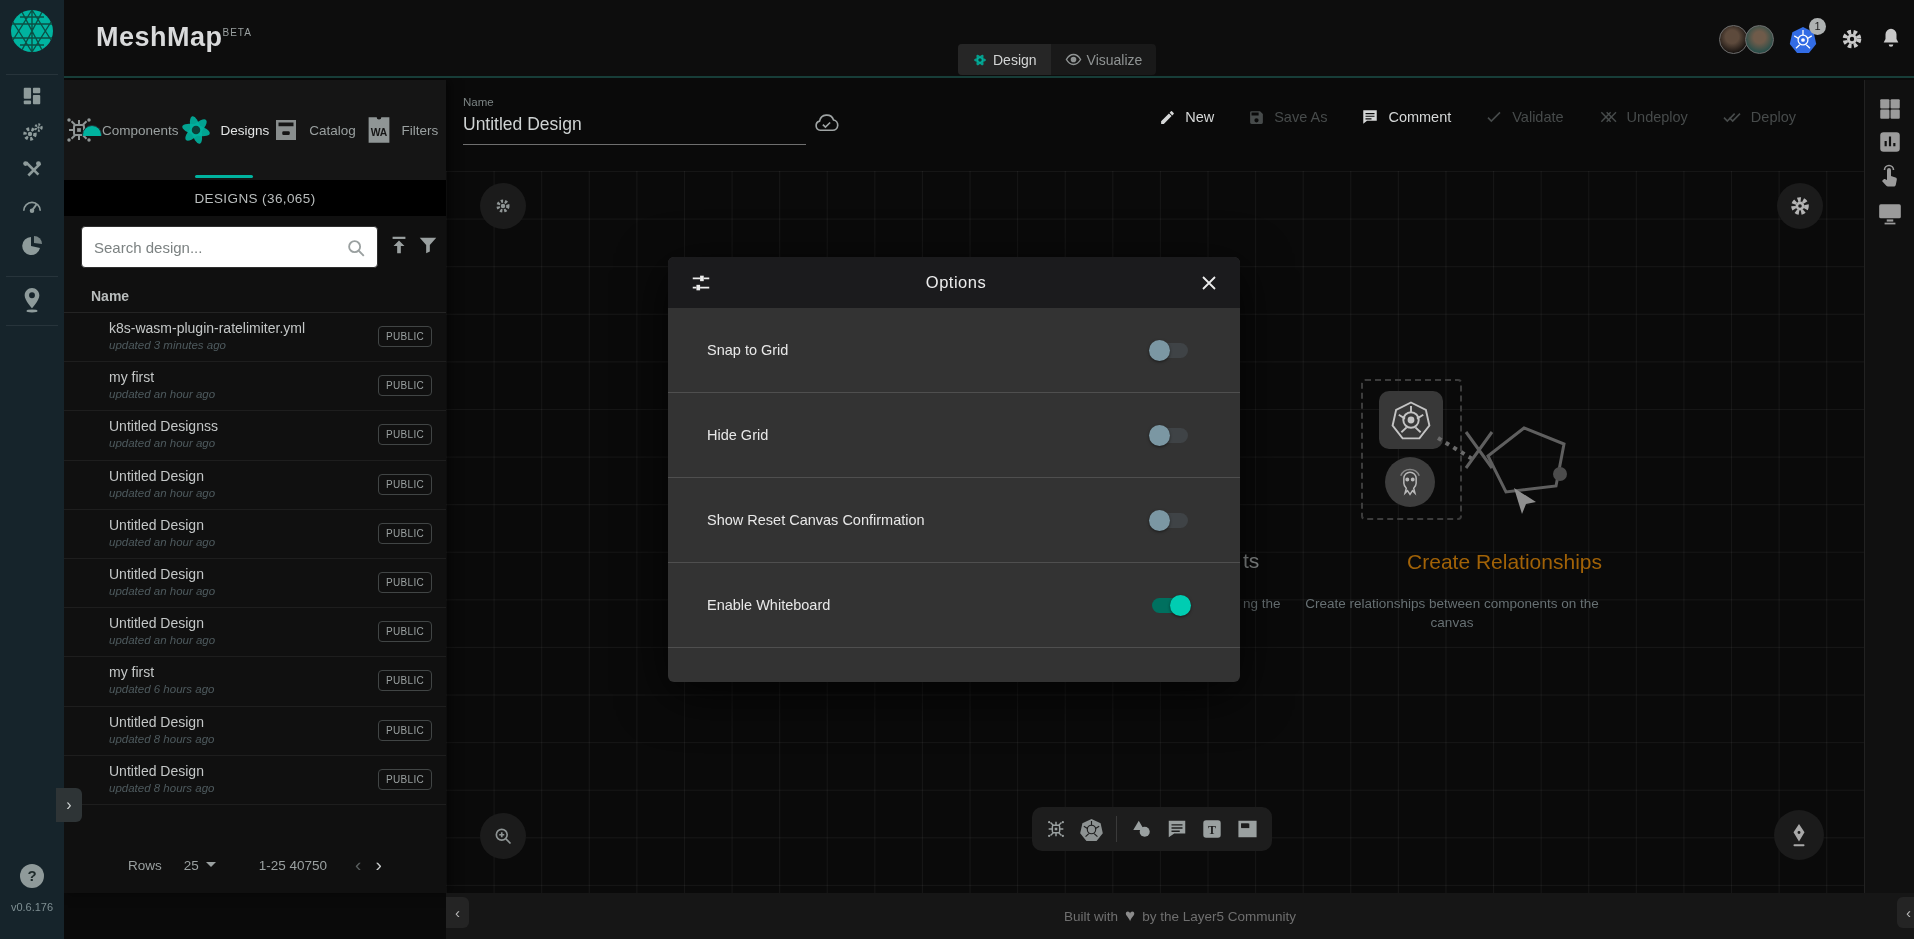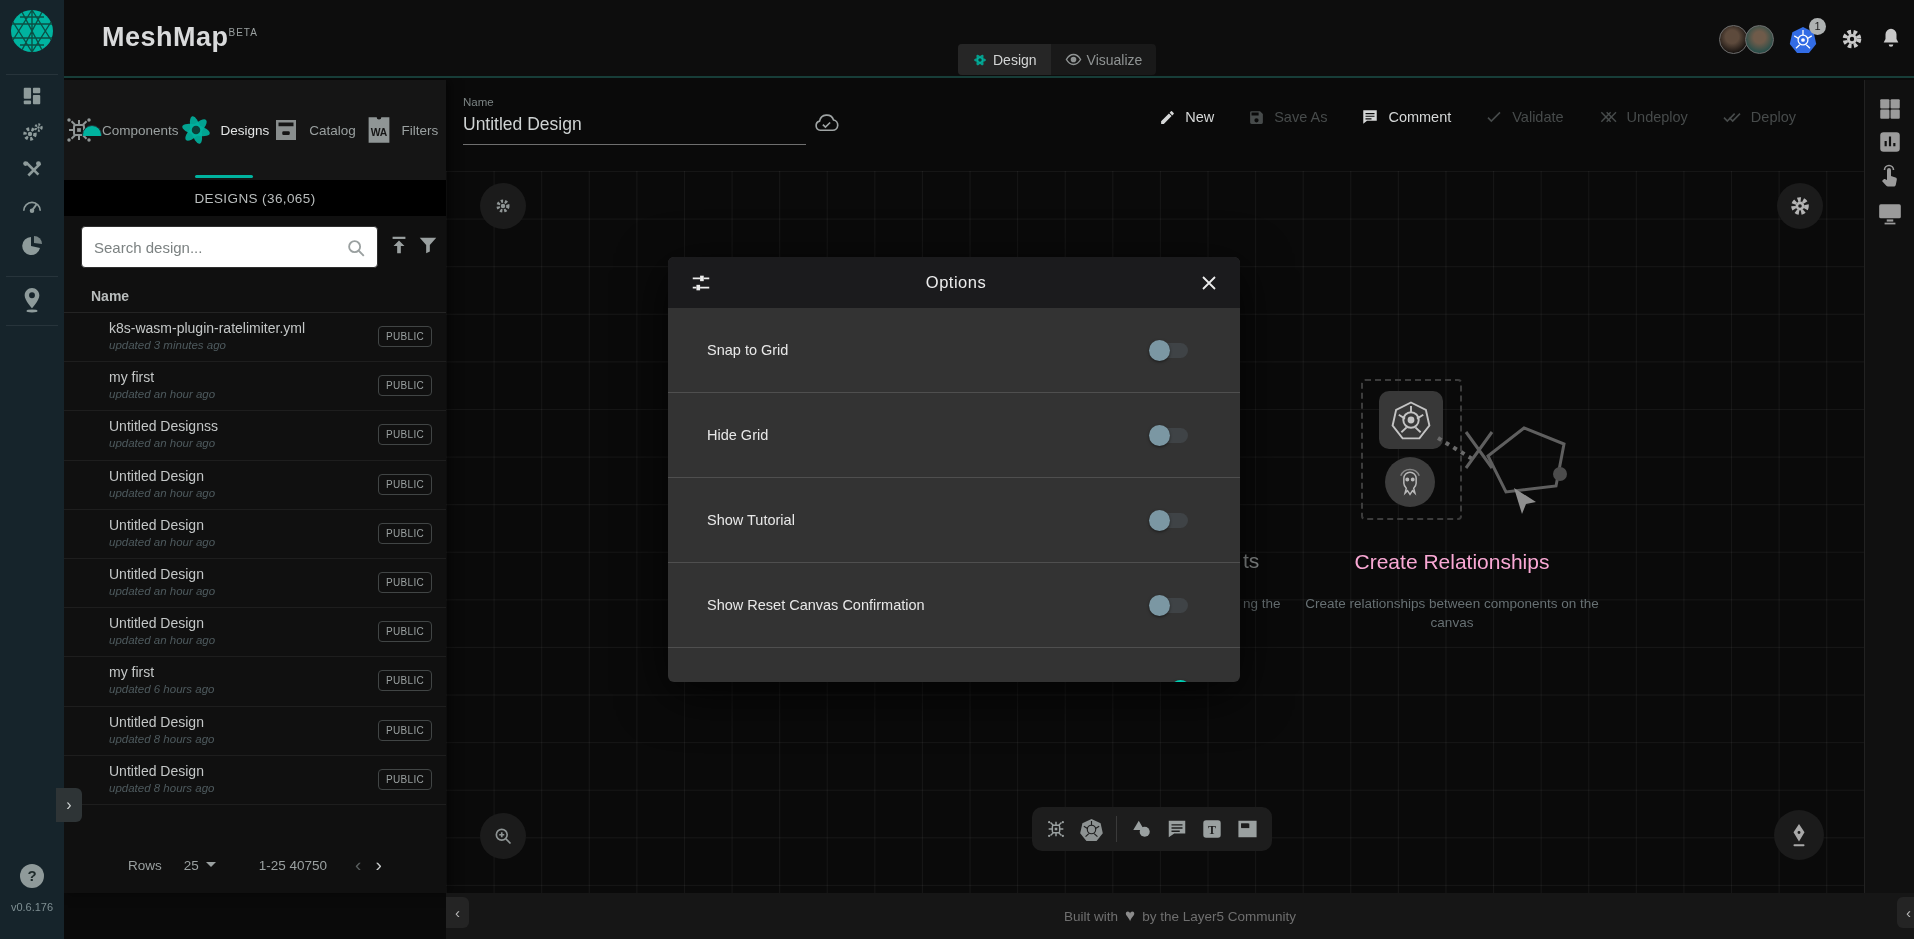--- a/index.html
+++ b/index.html
@@ -10,21 +10,21 @@
   
   #rail { position:absolute; left:0; top:0; width:64px; height:939px; background:#16242b; z-index:30; }
   .rail-sep { position:absolute; left:6px; width:52px; height:1px; background:#27343b; }
   .rail-icon { position:absolute; left:50%; transform:translateX(-50%); color:#8e9b9b; }
   #rail-logo { position:absolute; left:10px; top:9px; width:44px; height:44px; }
   .rail-help { position:absolute; left:20px; top:864px; width:24px; height:24px; border-radius:50%; background:#8f9a9a; color:#1d2a2a; font-weight:bold; font-size:15px; text-align:center; line-height:24px; }
   .rail-version { position:absolute; left:0; width:64px; top:901px; text-align:center; color:#7f8f93; font-size:11px; }
 
   
   #header { position:absolute; left:64px; top:0; width:1850px; height:78px; background:#0d0d0d; border-bottom:2px solid #173d38; z-index:25; }
-  #brand { position:absolute; left:38px; top:22px; color:#d9dadb; font-size:27px; font-weight:bold; letter-spacing:.5px; }
+  #brand { position:absolute; left:32px; top:22px; color:#d9dadb; font-size:27px; font-weight:bold; letter-spacing:.5px; }
   #brand sup { font-size:10px; color:#9aa0a0; font-weight:normal; letter-spacing:1px; }
   #mode-toggle { position:absolute; left:894px; top:44px; height:31px; display:flex; background:#191919; border-radius:4px; overflow:hidden; }
   .mode-btn { display:flex; align-items:center; gap:5px; padding:0 14px; font-size:14px; color:#8f9393; cursor:pointer; }
   .mode-btn.active { background:#262626; color:#d2d4d4; }
   .avatar { border-radius:50%; border:1px solid #6f6f6f; }
   #av1 { position:absolute; left:1655px; top:25px; width:29px; height:29px; background:radial-gradient(circle at 45% 40%, #5d4a3c 0 30%, #14100e 75%); z-index:1;}
   #av2 { position:absolute; left:1681px; top:25px; width:29px; height:29px; background:radial-gradient(circle at 50% 42%, #6f5b4a 0 28%, #2c4f4a 70%); z-index:2;}
   #k8s-ctx { position:absolute; left:1725px; top:26px; width:28px; height:28px; }
   #k8s-badge { position:absolute; left:1745px; top:18px; min-width:17px; height:17px; border-radius:9px; background:#aeb2b2; color:#1c1c1c; font-size:11px; text-align:center; line-height:17px; }
   #hdr-gear { position:absolute; left:1776px; top:27px; color:#c9c9c9; }
@@ -74,21 +74,21 @@
   .circle-btn { position:absolute; width:46px; height:46px; border-radius:50%; background:#1b1b1b; color:#8f9595; display:flex; align-items:center; justify-content:center; cursor:pointer; }
   #dock { position:absolute; left:586px; top:727px; width:240px; height:44px; background:#1d1d1d; border-radius:10px; display:flex; align-items:center; justify-content:space-evenly; color:#9aa0a0; }
   .dock-sep { width:1px; height:26px; background:#3a3a3a; }
   .dock-ic { cursor:pointer; display:flex; }
 
   
   #tut-box { position:absolute; left:915px; top:299px; width:101px; height:141px; border:2px dashed #3c3c3c; border-radius:4px; }
   #tut-k8s { position:absolute; left:16px; top:10px; width:64px; height:58px; background:#383838; border-radius:10px; color:#c4c4c4; display:flex; align-items:center; justify-content:center; }
   #tut-squid { position:absolute; left:22px; top:76px; width:50px; height:50px; border-radius:50%; background:#3d3d3d; color:#b9b9b9; display:flex; align-items:center; justify-content:center; }
   #tut-shapes { position:absolute; left:990px; top:330px; width:160px; height:130px; color:#5f5f5f; }
-  #tut-title { position:absolute; left:856px; top:470px; width:300px; text-align:center; color:#f9a8d4; font-size:21px; }
+  #tut-title { position:absolute; left:856px; top:470px; width:300px; text-align:right; color:#a16207; font-size:21px; }
   #tut-desc { position:absolute; left:856px; top:514px; width:300px; text-align:center; color:#677073; font-size:13.5px; line-height:19px; }
   #frag-1 { position:absolute; left:797px; top:469px; color:#8d9191; font-size:21px; }
   #frag-2 { position:absolute; left:797px; top:516px; color:#677073; font-size:13.5px; }
 
   
   #modal { position:absolute; left:668px; top:257px; width:572px; height:425px; border-radius:6px; background:#333333; box-shadow:0 12px 50px rgba(0,0,0,.75); z-index:40; overflow:hidden; }
   #modal-head { height:51px; background:#1b1b1d; display:flex; align-items:center; padding:0 22px; }
   #modal-title { flex:1; text-align:center; color:#ececec; font-size:16.5px; letter-spacing:.5px; }
   #modal-close { color:#ececec; cursor:pointer; display:flex; }
   #modal-tune { color:#ececec; display:flex; }
@@ -534,27 +534,20 @@
           </div>
         </div>
         <div class="opt-row">
           <div class="opt-label">Hide Grid</div>
           <div class="toggle off">
             <div class="track"></div>
             <div class="thumb"></div>
           </div>
         </div>
         <div class="opt-row">
-          <div class="opt-label">Show Tutorial</div>
-          <div class="toggle off">
-            <div class="track"></div>
-            <div class="thumb"></div>
-          </div>
-        </div>
-        <div class="opt-row">
           <div class="opt-label">Show Reset Canvas Confirmation</div>
           <div class="toggle off">
             <div class="track"></div>
             <div class="thumb"></div>
           </div>
         </div>
         <div class="opt-row">
           <div class="opt-label">Enable Whiteboard</div>
           <div class="toggle on">
             <div class="track"></div>

